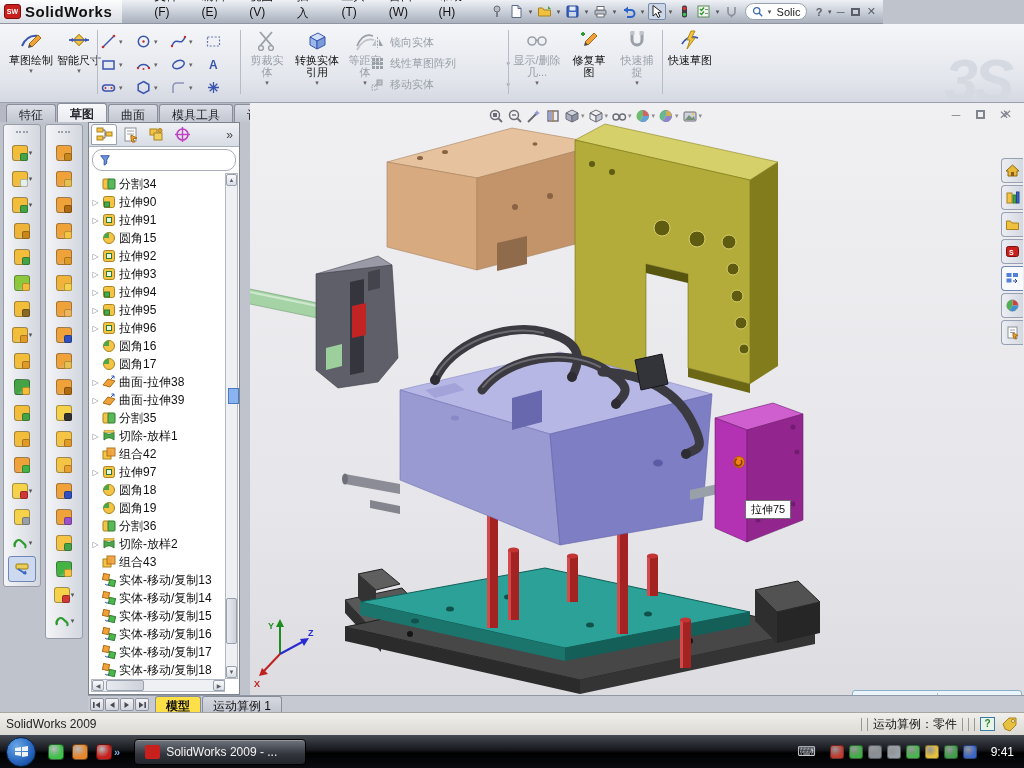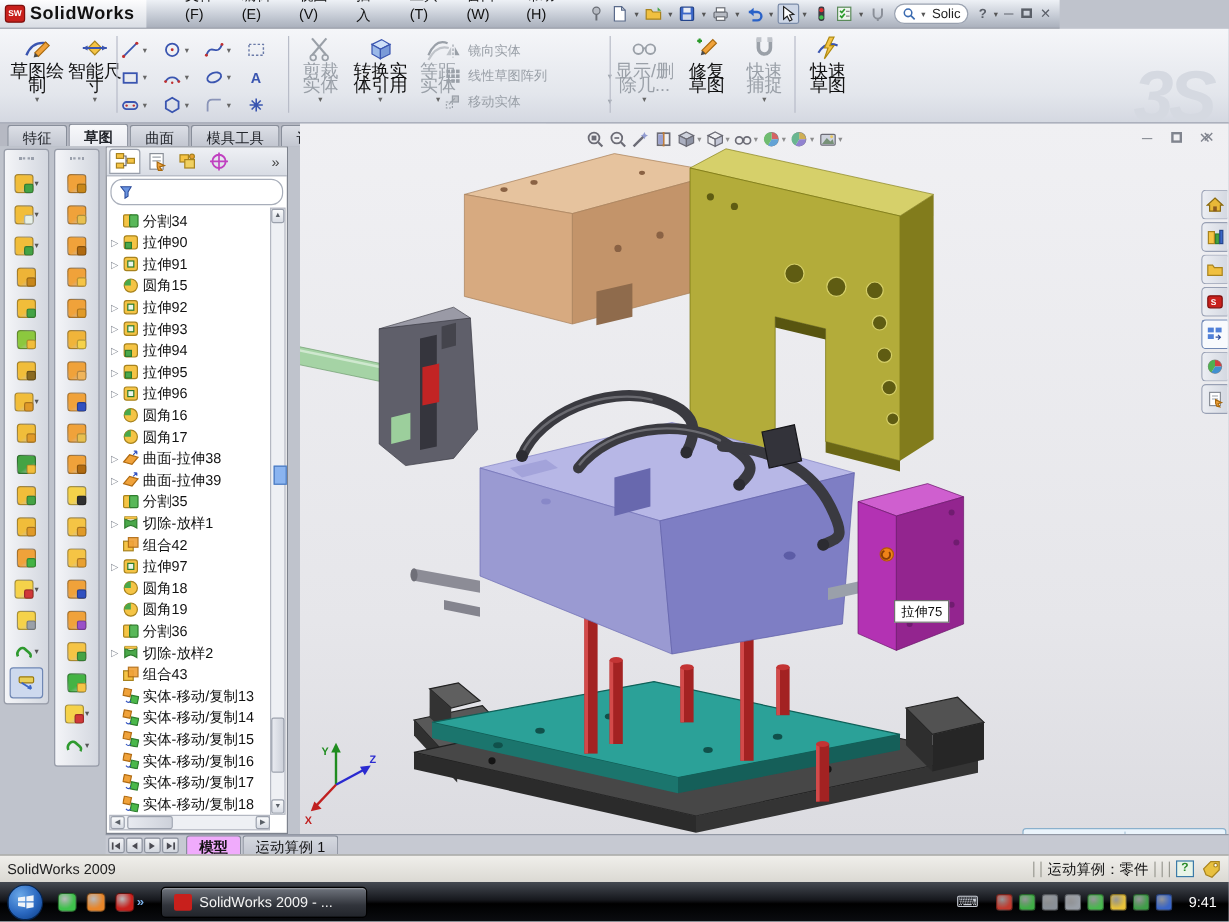--- a/index.html
+++ b/index.html
@@ -32,21 +32,21 @@
   .win-glyph { font-size:11px; color:#5a5f68; width:20px; text-align:center; font-weight:bold; }
 
   
   #ribbon { left:0; top:24px; width:1024px; height:79px;
     background:linear-gradient(#f5f6f9,#e3e6ec 70%,#d4d8e1);
     border-bottom:1px solid #9aa0ae; }
   .rb-sep { position:absolute; top:6px; bottom:8px; width:1px; background:#b8bcc8; }
   .big-btn { position:absolute; top:4px; width:46px; text-align:center; cursor:default; }
   .big-btn .bicon { display:block; height:26px; }
   .big-btn .bicon svg { width:24px; height:24px; }
-  .big-btn .blabel { display:block; font-size:15px; line-height:12px; word-break:break-all; }
+  .big-btn .blabel { display:block; font-size:11px; line-height:12px; word-break:break-all; }
   .big-btn .bcaret { display:block; font-size:7px; color:#666; margin-top:1px; }
   .big-btn.disabled .blabel { color:#9aa0a8; }
   #sk-grid { position:absolute; left:100px; top:6px; width:140px; }
   .skcell { position:absolute; width:34px; height:23px; display:flex; align-items:center; }
   .skcell svg { width:17px; height:17px; }
   .skcell .sk-caret { font-size:7px; color:#666; margin-left:2px; }
   #stack4 { position:absolute; left:370px; top:8px; width:140px; }
   .strow { display:flex; align-items:center; height:21px; gap:5px; }
   .strow svg { width:15px; height:15px; }
   .strow .stlabel { font-size:11px; color:#9aa0a8; white-space:nowrap; }
@@ -139,21 +139,21 @@
   #doctabs { left:88px; top:695px; width:936px; height:17px; background:#c6c9d2;
     border-top:1px solid #9298a4; display:flex; align-items:flex-end; }
   #tab-nav { display:flex; gap:1px; margin:0 6px 1px 2px; }
   .nav-btn { width:14px; height:13px; background:linear-gradient(#f2f3f6,#d2d6de);
     border:1px solid #8e94a0; border-radius:2px; display:flex; align-items:center;
     justify-content:center; }
   .nav-btn svg { width:8px; height:8px; }
   .doc-tab { height:16px; padding:1px 10px 0; font-size:12px;
     background:linear-gradient(#d6d9e0,#c2c6d0); border:1px solid #888e9a;
     border-bottom:none; border-radius:3px 3px 0 0; margin-right:1px; }
-  .doc-tab.active { background:#f0abfc; font-weight:bold; }
+  .doc-tab.active { background:#fde047; font-weight:bold; }
 
   
   #statusbar { left:0; top:712px; width:1024px; height:23px;
     background:linear-gradient(#f0efeb,#dbd9d3); border-top:1px solid #a8a8a0;
     display:flex; align-items:center; padding:0 6px; }
   #status-left { font-size:12px; color:#222; }
   #status-right { margin-left:auto; display:flex; align-items:center; gap:5px; }
   .st-pipe { width:1px; height:13px; background:#9a9a92; }
   #help-box { width:15px; height:14px; border:1px solid #3a7aa8; background:#e8f4e8;
     color:#2a8a2a; font-weight:bold; font-size:10px; text-align:center; line-height:12px; }

